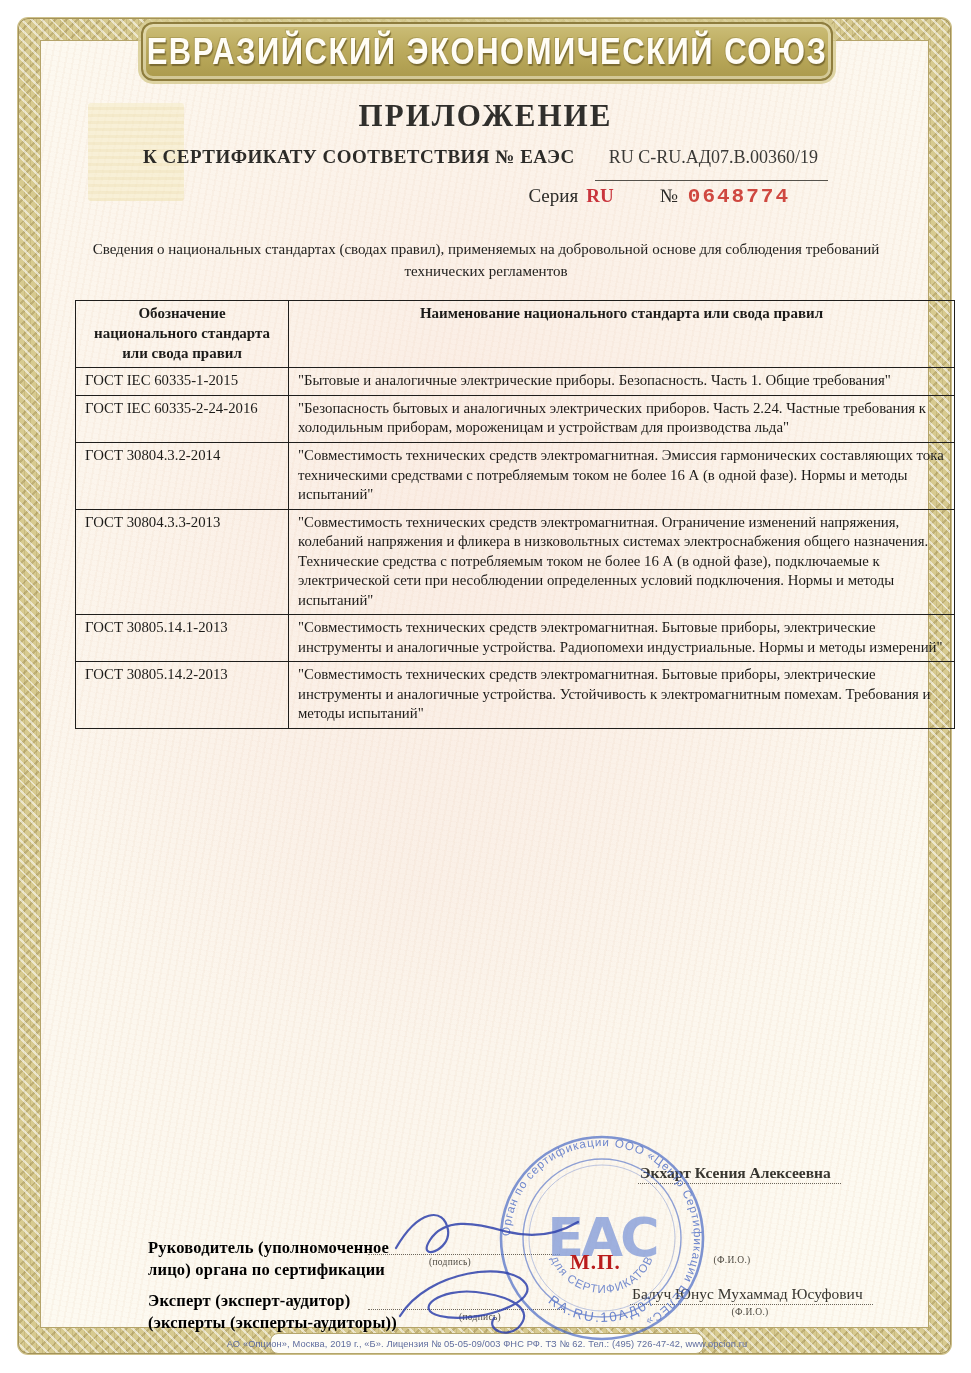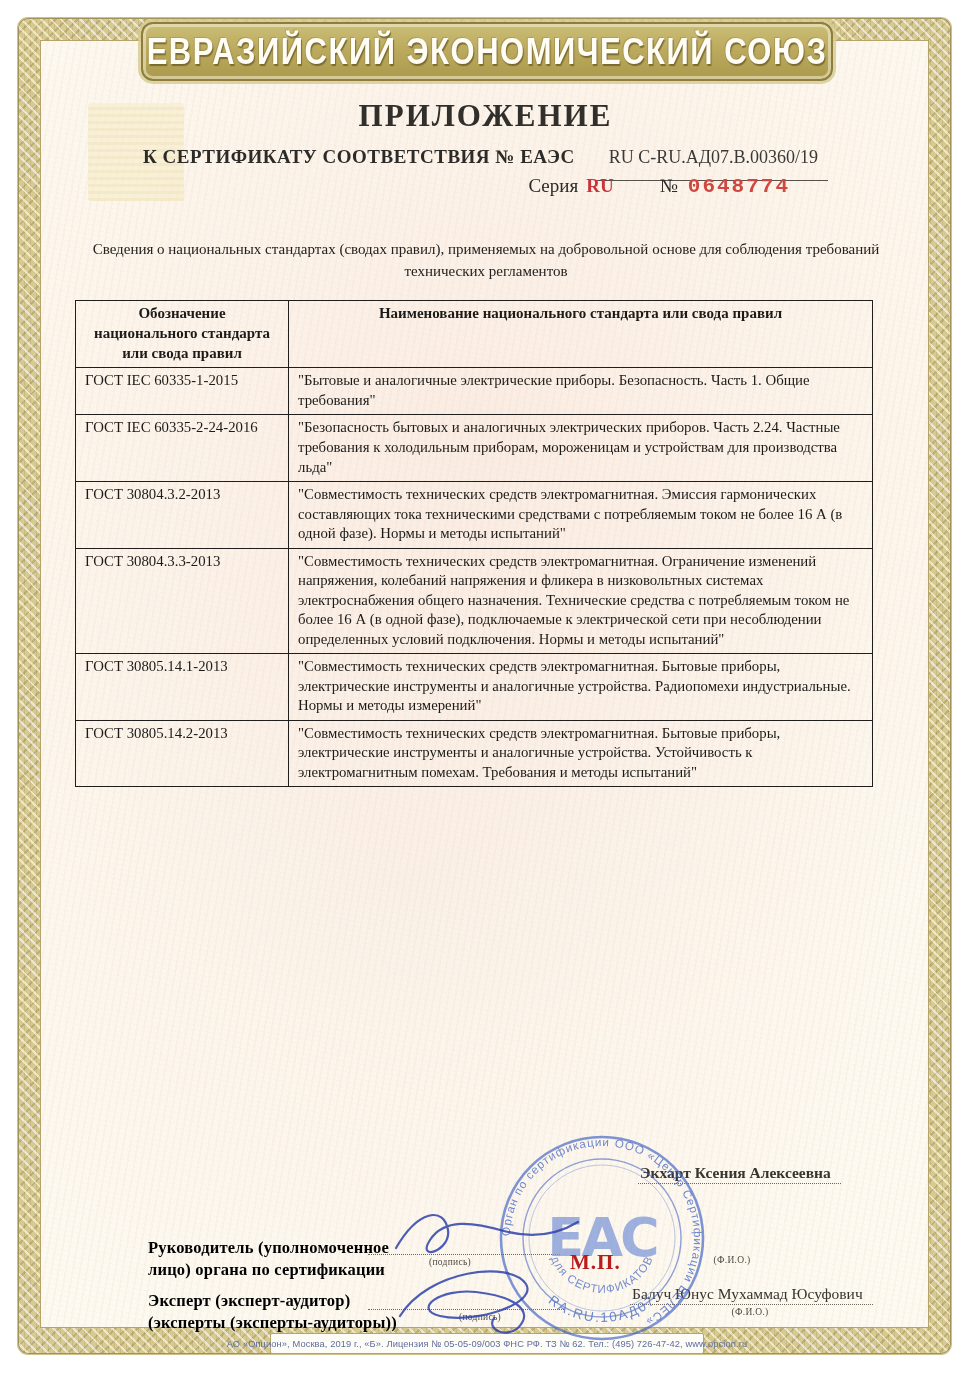--- a/index.html
+++ b/index.html
@@ -61,36 +61,36 @@
   .cert-line{
     position:absolute;top:146px;left:0;width:100%;
     display:flex;justify-content:center;align-items:baseline;gap:20px;
   }
   .cert-line .label{font-weight:700;font-size:19px;color:#2c2b28;letter-spacing:.5px;white-space:nowrap;}
   .cert-line .number{
     font-size:18px;color:#3a3936;border-bottom:1px solid #55524c;
     padding:0 10px 12px 14px;white-space:nowrap;
   }
   .series-line{
-    position:absolute;top:175px;right:181px;
+    position:absolute;top:185px;right:181px;
     font-size:19px;color:#2c2b28;white-space:nowrap;
   }
   .series-line .series-val{color:#c9343c;font-weight:700;margin-left:8px;}
   .series-line .num-sign{margin-left:46px;}
   .series-line .blank-num{
     font-family:"Liberation Mono", monospace;font-weight:700;font-size:21px;
     color:#cf4840;letter-spacing:2px;margin-left:10px;
   }
   .intro{
     position:absolute;top:239px;left:90px;width:792px;
     text-align:center;font-size:15px;line-height:1.45;color:#232220;
   }
   
   table.standards{
-    position:absolute;left:75px;top:300px;width:798px;
+    position:absolute;left:75px;top:300px;width:880px;
     border-collapse:collapse;table-layout:fixed;
     font-size:14.8px;color:#1c1b19;
   }
   table.standards th, table.standards td{
     border:1px solid #1f1e1c;vertical-align:top;
     padding:3px 9px 4px 9px;line-height:1.32;
   }
   table.standards th{font-weight:700;text-align:center;font-size:15px;}
   table.standards col.c1{width:213px;}
   
@@ -112,21 +112,21 @@
   .mp-mark{
     position:absolute;left:570px;top:1250px;font-weight:700;font-size:21px;
     color:#b91c1c;letter-spacing:1px;z-index:6;
   }
   
   .stamp{position:absolute;left:494px;top:1130px;width:216px;height:216px;z-index:4;opacity:.85;}
   .autographs{position:absolute;left:378px;top:1196px;width:215px;height:145px;z-index:5;}
   
   .footer-pill{
     position:absolute;left:270px;top:1333px;width:432px;height:19px;z-index:3;
-    background:#fdfcf6;border:1px solid #b4a56c;border-radius:2px;
+    background:#fdfcf6;border:1px solid #b4a56c;border-radius:8px;
     display:flex;align-items:center;justify-content:center;
   }
   .footer-pill span{
     font-family:"Liberation Sans", sans-serif;font-size:9.3px;color:#5f6d9e;
     white-space:nowrap;letter-spacing:.1px;
   }
 </style>
 </head>
 <body>
 
@@ -165,21 +165,21 @@
   <tbody>
     <tr>
       <td>ГОСТ IEC 60335-1-2015</td>
       <td>"Бытовые и аналогичные электрические приборы. Безопасность. Часть 1. Общие требования"</td>
     </tr>
     <tr>
       <td>ГОСТ IEC 60335-2-24-2016</td>
       <td>"Безопасность бытовых и аналогичных электрических приборов. Часть 2.24. Частные требования к холодильным приборам, мороженицам и устройствам для производства льда"</td>
     </tr>
     <tr>
-      <td>ГОСТ 30804.3.2-2013</td>
+      <td>ГОСТ 30804.3.2-2014</td>
       <td>"Совместимость технических средств электромагнитная. Эмиссия гармонических составляющих тока техническими средствами с потребляемым током не более 16 А (в одной фазе). Нормы и методы испытаний"</td>
     </tr>
     <tr>
       <td>ГОСТ 30804.3.3-2013</td>
       <td>"Совместимость технических средств электромагнитная. Ограничение изменений напряжения, колебаний напряжения и фликера в низковольтных системах электроснабжения общего назначения. Технические средства с потребляемым током не более 16 А (в одной фазе), подключаемые к электрической сети при несоблюдении определенных условий подключения. Нормы и методы испытаний"</td>
     </tr>
     <tr>
       <td>ГОСТ 30805.14.1-2013</td>
       <td>"Совместимость технических средств электромагнитная. Бытовые приборы, электрические инструменты и аналогичные устройства. Радиопомехи индустриальные. Нормы и методы измерений"</td>
     </tr>

